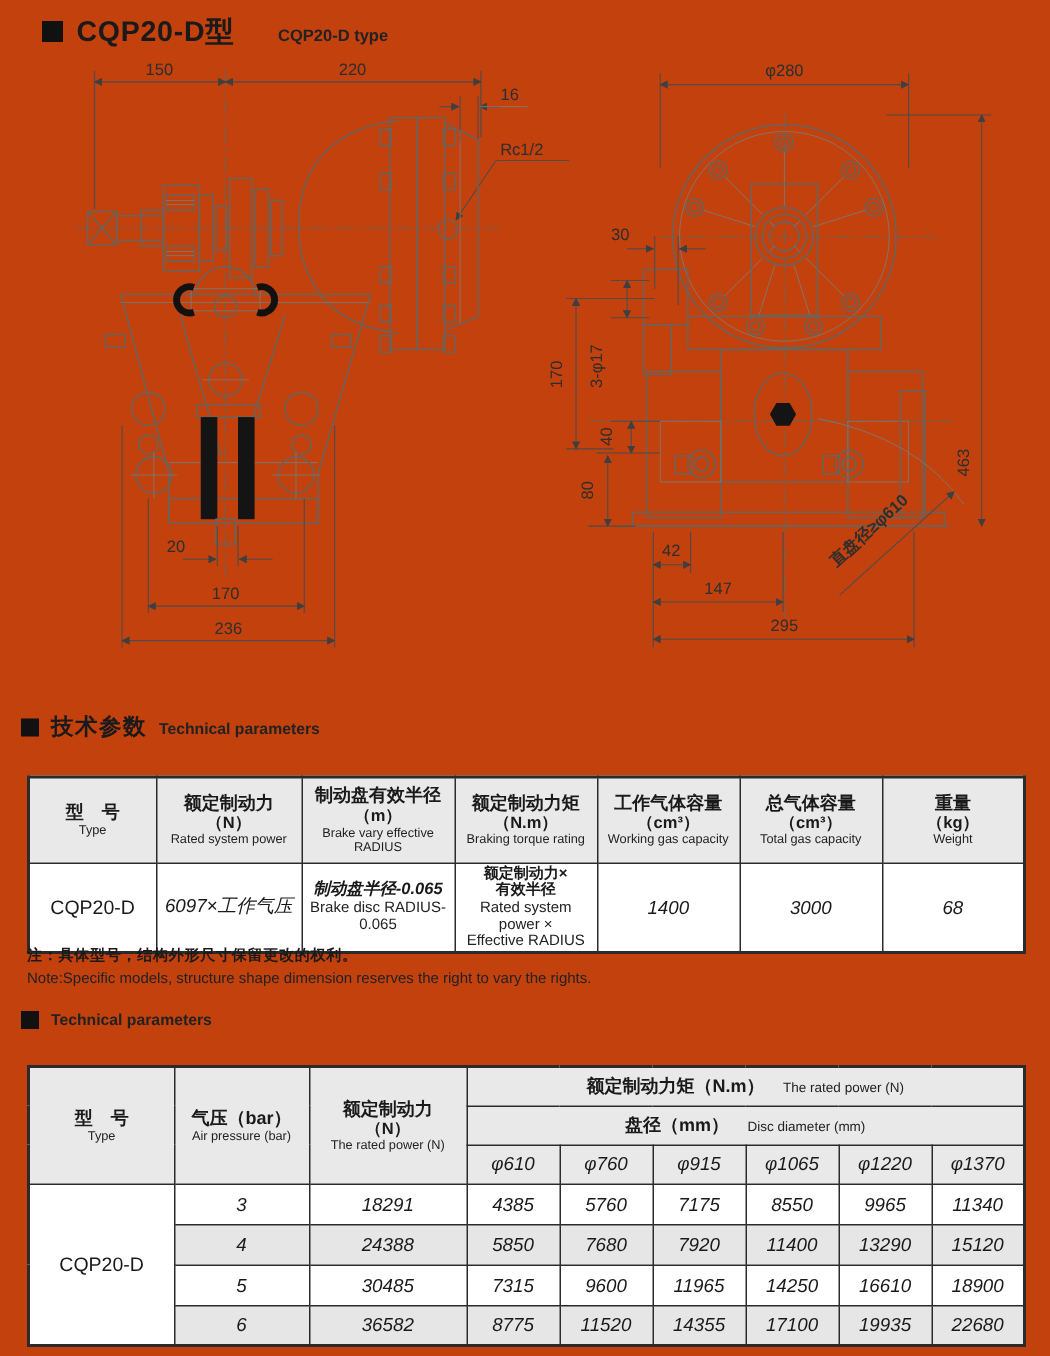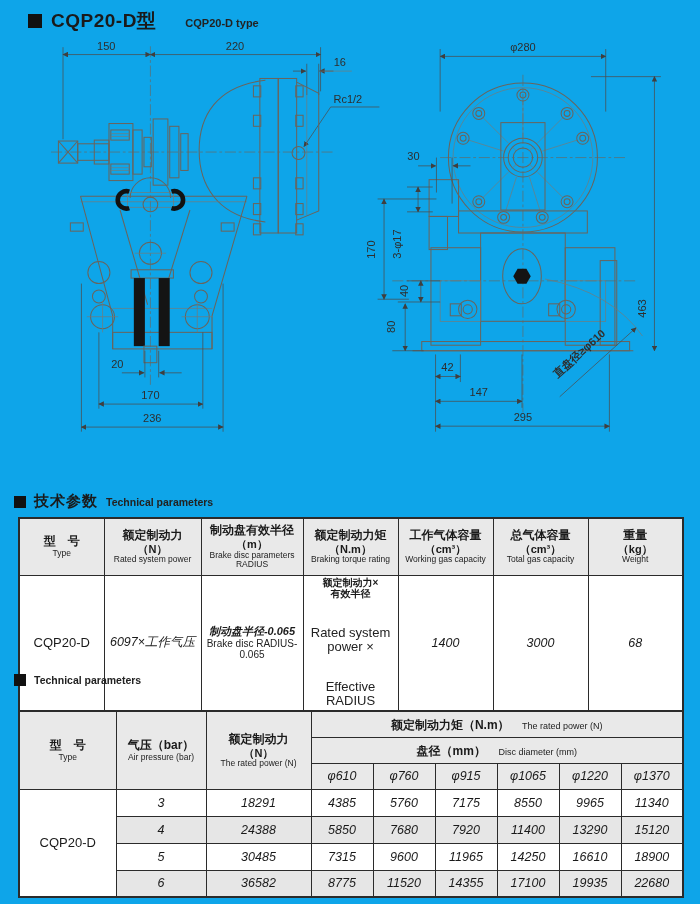--- a/index.html
+++ b/index.html
@@ -1,18 +1,18 @@
 <!DOCTYPE html>
 <html><head>
 <meta charset="utf-8">
 <style>
   * { box-sizing: border-box; margin: 0; padding: 0; }
   html,body { width:700px; height:904px; background:#fff; overflow:hidden;
     font-family:"Liberation Sans", sans-serif; color:#1a1a1a; }
-  .page { position:relative; width:700px; height:904px; background:#0ea5e9; }
+  .page { position:relative; width:700px; height:904px; background:#c2410c; }
 
   
   .main-title { position:absolute; top:8px; left:28px; display:flex; align-items:baseline; gap:9px; }
   .sq { display:inline-block; width:14px; height:14px; background:#111; align-self:center; }
   .sq.small { width:12px; height:12px; }
   .main-title .zh-big { font-size:19px; font-weight:700; letter-spacing:0.5px; }
   .main-title .en-small { font-size:11px; font-weight:700; color:#222;margin-left:20px; }
 
   .section-title { position:absolute; left:14px; display:flex; align-items:baseline; gap:8px; }
   .section-title .zh { font-size:15px; font-weight:700; letter-spacing:1px; }
@@ -33,21 +33,21 @@
   .ptable { position:absolute; left:18px; width:664px; border:2px solid #2b2b2b; }
   .ptable th, .ptable td { border:1px solid #2b2b2b; text-align:center; vertical-align:middle; padding:1px 2px; }
   .ptable th { background:#e9e9e9; font-weight:400; }
   .zh-h { font-size:12px; font-weight:700; line-height:1.25; }
   .unit-h { font-size:11px; font-weight:700; line-height:1.1; }
   .unit-h:empty { display:none; }
   .en-h { font-size:8.5px; color:#222; line-height:1.15; }
   .cell-zh { font-size:11px; font-weight:700; line-height:1.2;font-style:italic; }
   .cell-en { font-size:10px; color:#222; line-height:1.1; }
   .cell-sm-zh { font-size:10px; font-weight:700; line-height:1.15; }
-  .cell-sm-en { font-size:13px; color:#222; line-height:1.1;margin-top:26px; }
+  .cell-sm-en { font-size:10px; color:#222; line-height:1.1; }
   .num { font-size:12.5px;font-style:italic; }
   .model { font-size:13px; }
   .gray-row td { background:#e6e6e6; }
   .inline-h .zh-h, .inline-h .en-h { display:inline; }
   .inline-h .en-h { font-size:9px; margin-left:8px; }
 
   .notes { position:absolute; left:18px; top:630px; }
   .notes .n-zh { font-size:10px; font-weight:700; letter-spacing:0.5px; }
   .notes .n-en { font-size:10px; color:#222; margin-top:3px; }
 </style>
@@ -297,21 +297,21 @@
       <text class="dim" x="490" y="427" text-anchor="middle">147</text>
       <line class="dimln" x1="443" y1="460" x2="632" y2="460" marker-start="url(#ar)" marker-end="url(#ar)"></line>
       <text class="dim" x="538" y="454" text-anchor="middle">295</text>
 
       <path class="thin" d="M 562,300 Q 634,314 668,362"></path>
       <line class="dimln" x1="578" y1="428" x2="661" y2="353" marker-end="url(#ar)"></line>
       <text class="dimb" transform="rotate(-42 602 384)" x="602" y="384" text-anchor="middle">直盘径≥φ610</text>
     </g>
   </svg>
 
-  <div class="section-title" style="top:492px">
+  <div class="section-title" style="top:475px">
     <span class="sq small"></span>
     <span class="zh">技术参数</span>
     <span class="en">Technical parameters</span>
   </div>
 
   <table class="ptable" style="top:517px">
     <colgroup>
       <col style="width:85px">
         <col style="width:97px">
         <col style="width:102px">
@@ -328,21 +328,21 @@
         <div class="en-h">Type</div>
       </th>
       <th>
         <div class="zh-h">额定制动力</div>
         <div class="unit-h">（N）</div>
         <div class="en-h">Rated system power</div>
       </th>
       <th>
         <div class="zh-h">制动盘有效半径</div>
         <div class="unit-h">（m）</div>
-        <div class="en-h">Brake disc parameters RADIUS</div>
+        <div class="en-h">Brake vary effective RADIUS</div>
       </th>
       <th>
         <div class="zh-h">额定制动力矩</div>
         <div class="unit-h">（N.m）</div>
         <div class="en-h">Braking torque rating</div>
       </th>
       <th>
         <div class="zh-h">工作气体容量</div>
         <div class="unit-h">（cm³）</div>
         <div class="en-h">Working gas capacity</div>
@@ -371,20 +371,24 @@
         <div class="cell-sm-en">Rated system power ×</div>
         <div class="cell-sm-en">Effective RADIUS</div>
       </td>
       <td class="num">1400</td>
       <td class="num">3000</td>
       <td class="num">68</td>
     </tr>
   </tbody>
     </table>
 
+  <div class="notes">
+    <div class="n-zh">注：具体型号，结构外形尺寸保留更改的权利。</div>
+    <div class="n-en">Note:Specific models, structure shape dimension reserves the right to vary the rights.</div>
+  </div>
 
   <div class="section-title" style="top:674px">
     <span class="sq small"></span>
     <span class="en">Technical parameters</span>
   </div>
 
   <table class="ptable" style="top:710px">
     <colgroup>
       <col style="width:97px">
         <col style="width:90px">

